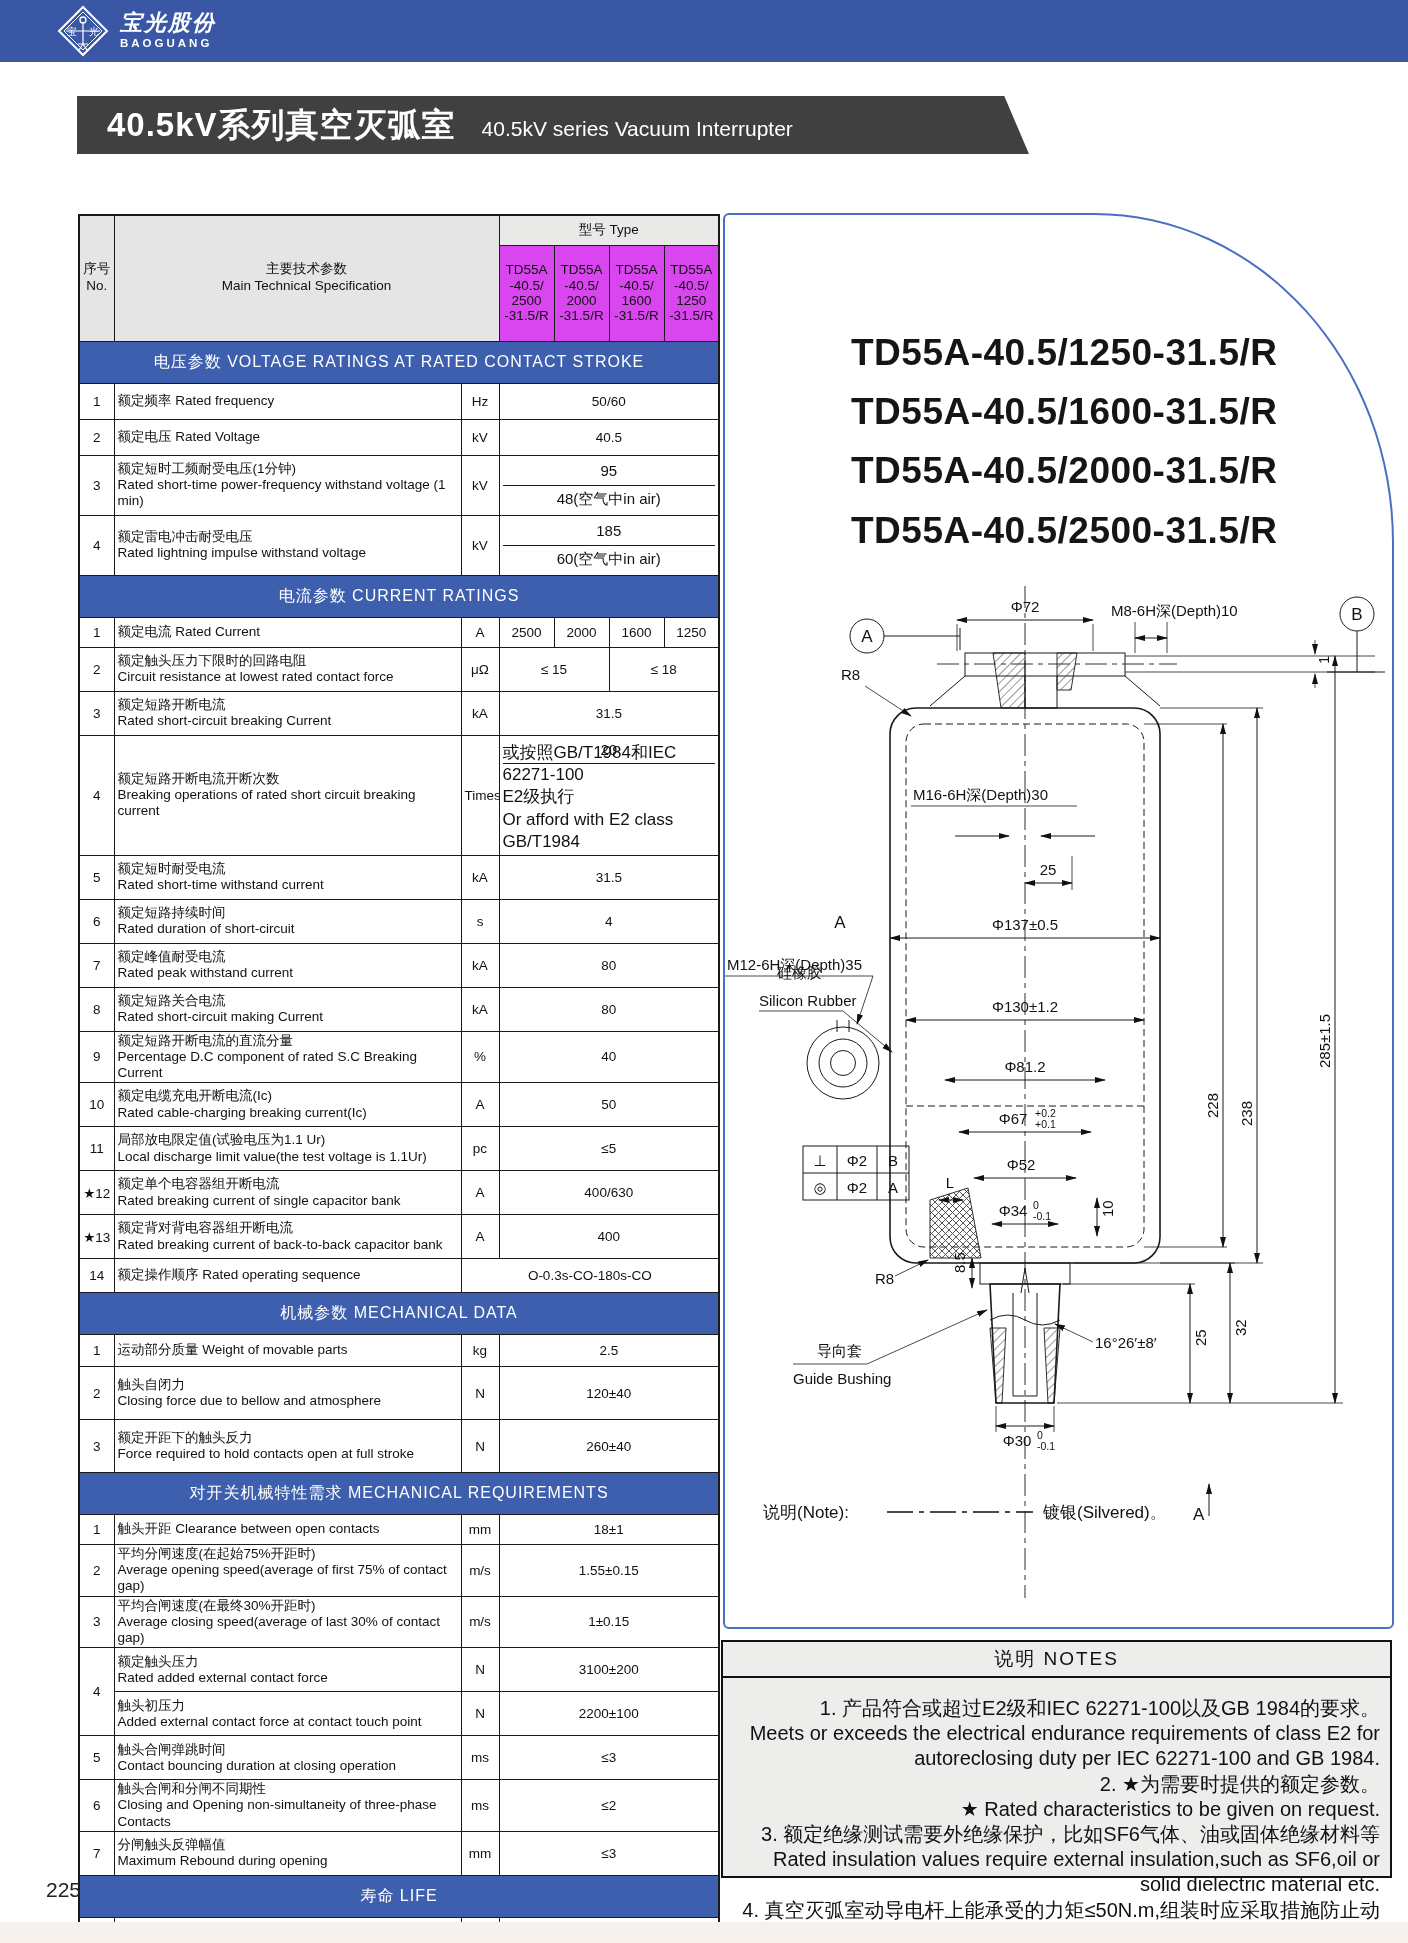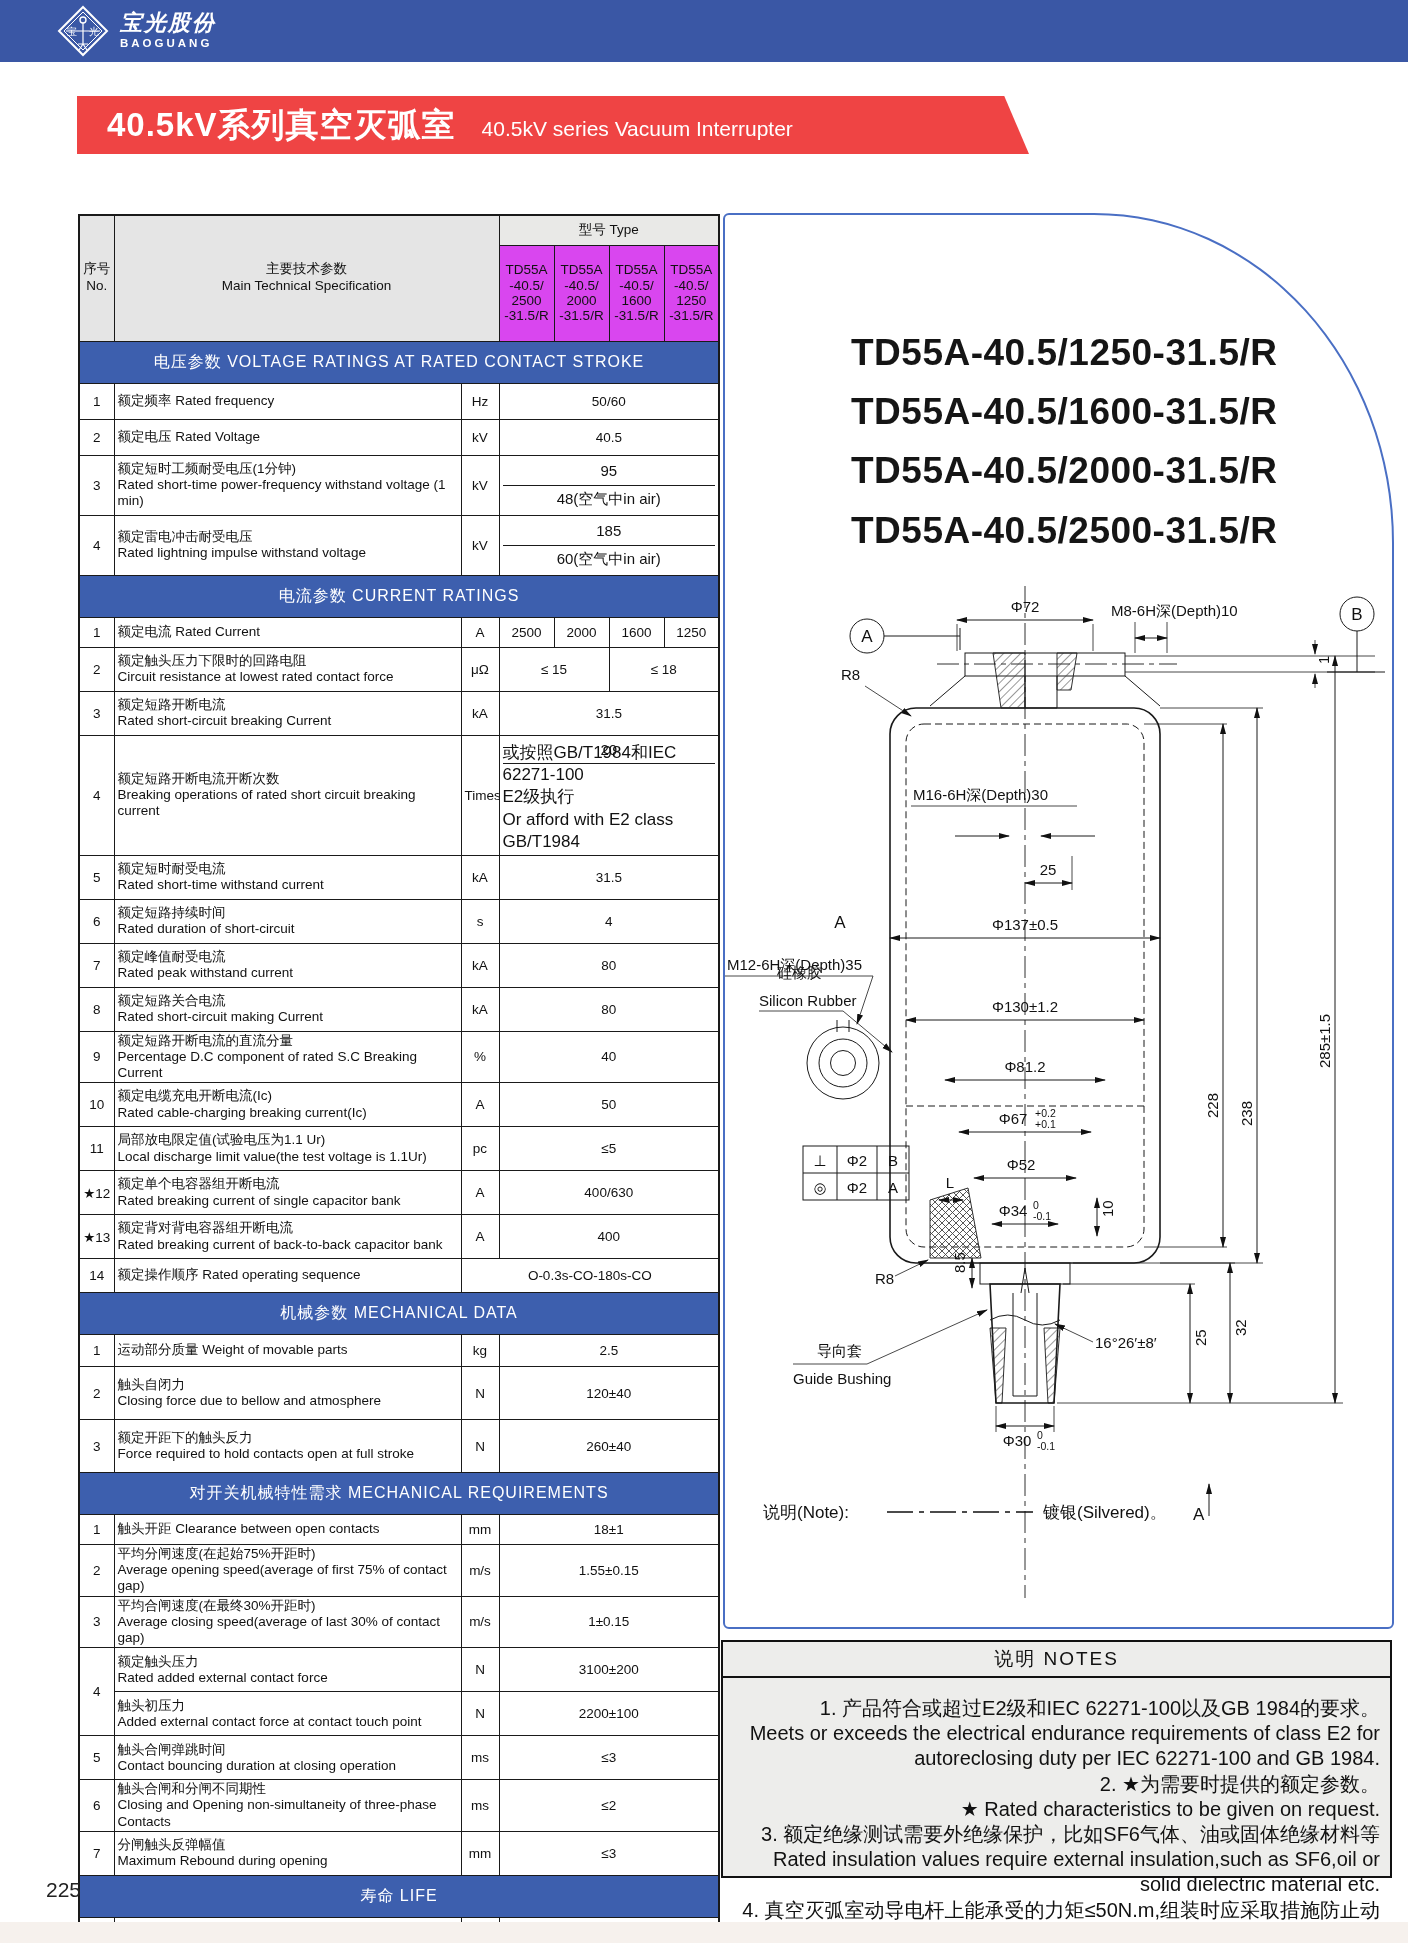--- a/index.html
+++ b/index.html
@@ -6,21 +6,21 @@
   .page{position:relative;width:1408px;height:1943px;background:#ffffff;overflow:hidden;
         font-family:"Liberation Sans","DejaVu Sans",sans-serif;color:#111;}
   
   .topbar{position:absolute;left:0;top:0;width:1408px;height:62px;background:#3A57A5;}
   .logo{position:absolute;left:56px;top:4px;display:flex;align-items:center;gap:10px;}
   .logo svg{display:block;}
   .logo-text{color:#fff;line-height:1;}
   .logo-cn{font-size:22px;font-weight:bold;letter-spacing:2px;font-style:italic;}
   .logo-en{font-size:11.5px;letter-spacing:3px;margin-top:4px;font-weight:bold;}
   
-  .titlebar{position:absolute;left:77px;top:96px;width:952px;height:58px;background:#ef4444;
+  .titlebar{position:absolute;left:77px;top:96px;width:952px;height:58px;background:#404040;
             clip-path:polygon(0 0,97.4% 0,100% 100%,0 100%);display:flex;align-items:center;}
   .title-cn{font-size:33px;font-weight:bold;color:#fff;margin-left:30px;letter-spacing:1px;}
   .title-en{font-size:21px;color:#fff;margin-left:26px;margin-top:8px;}
   
   table.spec{position:absolute;left:78px;top:214px;width:641px;border-collapse:collapse;
              table-layout:fixed;border:2px solid #1a1a1a;background:#fff;}
   table.spec td{border:1px solid #1a1a1a;font-size:13.5px;vertical-align:middle;padding:1px 3px;overflow:hidden;}
   td.hd{background:#e5e5e5;text-align:center;white-space:pre-line;font-size:14px;line-height:1.25;}
   td.model{background:#d946ef;text-align:center;white-space:pre-line;font-size:13px;line-height:1.14;padding:1px 0;}
   td.typehd{background:#E9E9E7;text-align:center;font-size:15px;}

